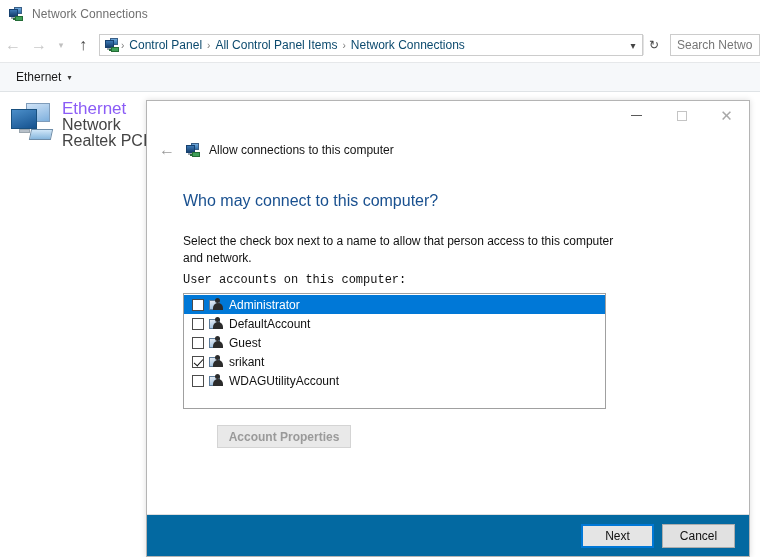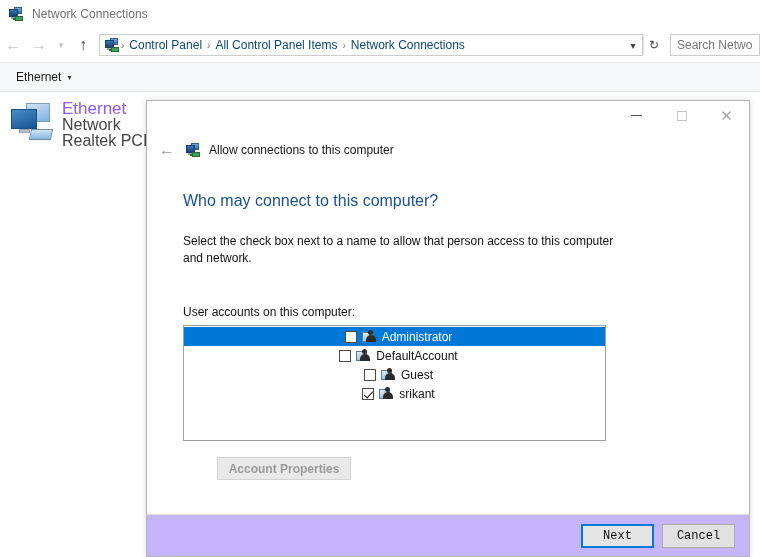--- a/index.html
+++ b/index.html
@@ -336,41 +336,41 @@
     line-height: 20px;
   }
   #dialog-instruction {
     margin-top: 22px;
     font-size: 12px;
     color: #111111;
     line-height: 17px;
     max-width: 452px;
   }
   #list-label {
-    margin-top: 38px;
+    margin-top: 6px;
     font-size: 12px;
     color: #111111;
+    font-family: Liberation Mono, monospace;
   }
   #accounts-listbox {
     margin-top: 6px;
     width: 423px;
     height: 116px;
     background: #ffffff;
     border: 1px solid #a0a0a0;
     box-sizing: border-box;
     overflow: hidden;
     padding-top: 1px;
   }
   .account-row {
     height: 19px;
     display: flex;
     align-items: center;
     padding-left: 8px;
     box-sizing: border-box;
-    justify-content: center;
   }
   .account-row.selected {
     background: #0078d7;
   }
   .account-row.selected .account-name { color: #ffffff; }
   .acct-check {
     width: 12px; height: 12px;
     border: 1px solid #4b4b4b;
     background: #ffffff;
     box-sizing: border-box;
@@ -442,28 +442,27 @@
     border-color: #d4d4d4;
   }
   #add-someone-button { margin-left: 22px; }
   #account-properties-button { margin-left: 34px; font-weight: bold; }
 
   #dialog-footer {
     position: absolute;
     left: 0; bottom: 0;
     width: 100%;
     height: 42px;
-    background: #c4b5fd;
+    background: #0369a1;
     border-top: 1px solid #dfdfdf;
     display: flex;
     align-items: center;
     justify-content: flex-end;
     padding-right: 14px;
     box-sizing: border-box;
-    font-family: Liberation Mono, monospace;
   }
   .footer-button {
     width: 73px; height: 24px;
     font-size: 12px;
     color: #111111;
     background: #e1e1e1;
     border: 1px solid #adadad;
     box-sizing: border-box;
     display: flex;
     align-items: center;
@@ -601,20 +600,29 @@
         </div>
         <div class="account-row">
           <span class="acct-check checked"></span>
           <span class="user-icon">
               <span class="card"></span>
               <span class="head"></span>
               <span class="body"></span>
             </span>
           <span class="account-name">srikant</span>
         </div>
+        <div class="account-row">
+          <span class="acct-check"></span>
+          <span class="user-icon">
+              <span class="card"></span>
+              <span class="head"></span>
+              <span class="body"></span>
+            </span>
+          <span class="account-name">WDAGUtilityAccount</span>
+        </div>
       </div>
 
       <div id="dialog-buttons-row">
         <div class="mid-button disabled" id="account-properties-button">Account Properties</div>
       </div>
     </div>
 
     <div id="dialog-footer">
       <div class="footer-button default">Next</div>
       <div class="footer-button">Cancel</div>

